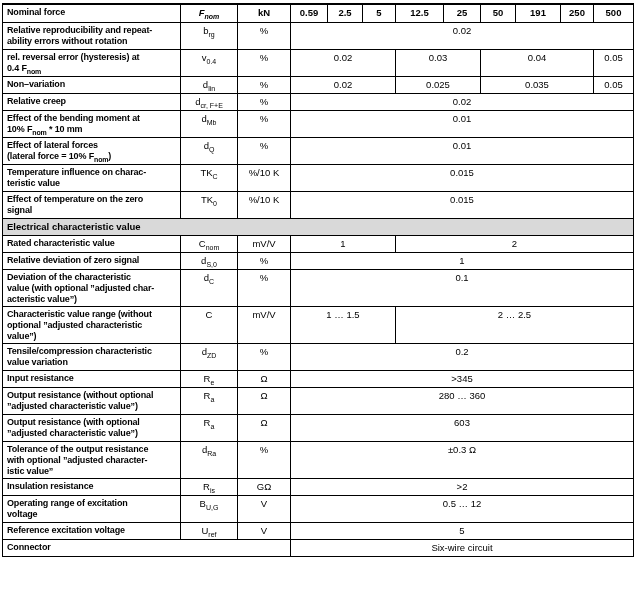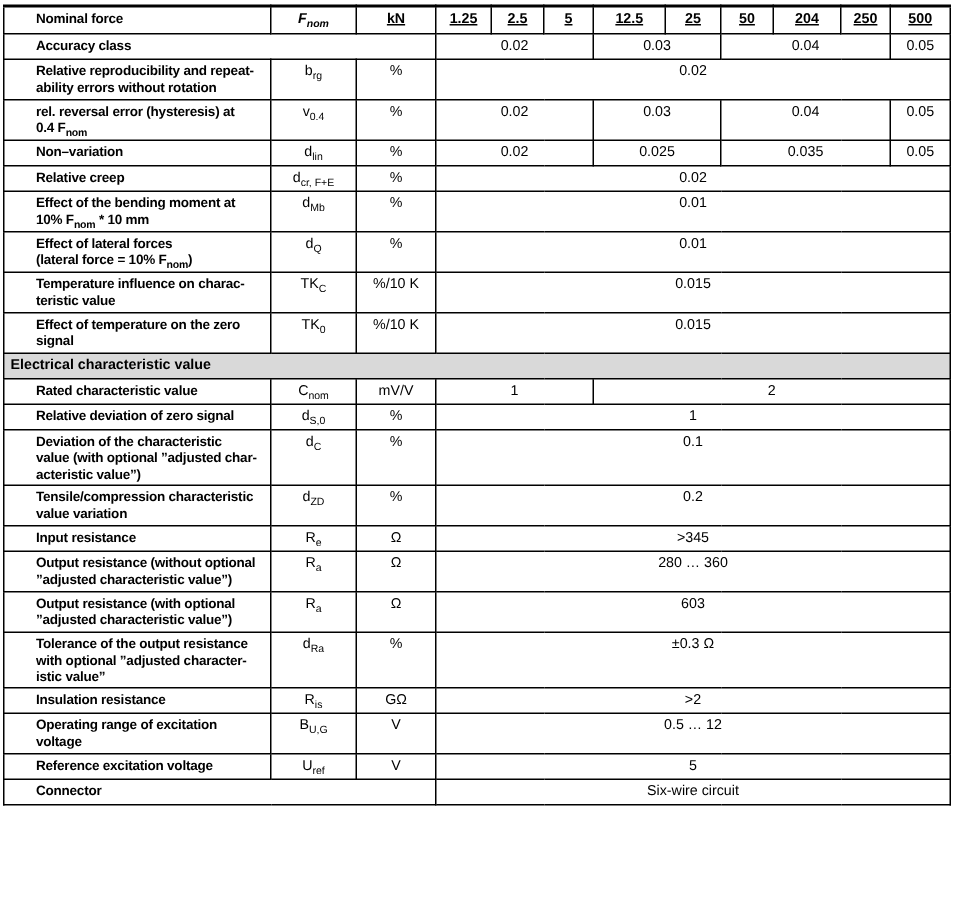--- a/index.html
+++ b/index.html
@@ -22,28 +22,28 @@
     color: var(--text, #000);
     font-size: 9.5px;
     line-height: 11px;
     vertical-align: top;
     padding: 2px 2px 1px 2px;
     overflow: hidden;
   }
   .label-cell {
     font-weight: bold;
     text-align: left;
-    padding-left: 21px;
+    padding-left: 4px;
     font-size: 9px;
     letter-spacing: -0.15px;
     white-space: nowrap;
   }
   .symbol-cell, .unit-cell, .value-cell { text-align: center; }
   .header-symbol { font-style: italic; font-weight: bold; }
-  .header-unit, .header-force { font-weight: bold; text-decoration: underline; }
+  .header-unit, .header-force { font-weight: bold; }
   .section-title {
     background: var(--section-bg, #d9d9d9);
     font-weight: bold;
     text-align: left;
     padding-left: 4px;
     white-space: nowrap;
   }
   sub { font-size: 7px; line-height: 0; }
 </style>
 </head>
@@ -62,39 +62,32 @@
       <col style="width:35px">
     <col style="width:45px">
       <col style="width:33px">
       <col style="width:40px">
   </colgroup>
   <thead>
     <tr style="height:18px">
       <td class="label-cell">Nominal force</td>
       <td class="symbol-cell header-symbol">F<sub>nom</sub></td>
       <td class="unit-cell header-unit">kN</td>
-      <td class="value-cell header-force">1.25</td>
+      <td class="value-cell header-force">0.59</td>
       <td class="value-cell header-force">2.5</td>
       <td class="value-cell header-force">5</td>
       <td class="value-cell header-force">12.5</td>
       <td class="value-cell header-force">25</td>
       <td class="value-cell header-force">50</td>
-      <td class="value-cell header-force">204</td>
+      <td class="value-cell header-force">191</td>
       <td class="value-cell header-force">250</td>
       <td class="value-cell header-force">500</td>
     </tr>
   </thead>
   <tbody>
-      <tr style="height: 17px;">
-        <td class="label-cell" colspan="3">Accuracy class</td>
-        <td class="value-cell" colspan="3">0.02</td>
-        <td class="value-cell" colspan="2">0.03</td>
-        <td class="value-cell" colspan="3">0.04</td>
-        <td class="value-cell" colspan="1">0.05</td>
-      </tr>
       <tr style="height: 27px;">
         <td class="label-cell" colspan="1">Relative reproducibility and repeat-<br>ability errors without rotation</td>
         <td class="symbol-cell">b<sub>rg</sub></td>
         <td class="unit-cell">%</td>
         <td class="value-cell" colspan="9">0.02</td>
       </tr>
       <tr style="height: 27px;">
         <td class="label-cell" colspan="1">rel. reversal error (hysteresis) at<br>0.4 F<sub>nom</sub></td>
         <td class="symbol-cell">v<sub>0.4</sub></td>
         <td class="unit-cell">%</td>
@@ -157,20 +150,27 @@
         <td class="symbol-cell">d<sub>S,0</sub></td>
         <td class="unit-cell">%</td>
         <td class="value-cell" colspan="9">1</td>
       </tr>
       <tr style="height: 36px;">
         <td class="label-cell" colspan="1">Deviation of the characteristic<br>value (with optional ”adjusted char-<br>acteristic value”)</td>
         <td class="symbol-cell">d<sub>C</sub></td>
         <td class="unit-cell">%</td>
         <td class="value-cell" colspan="9">0.1</td>
       </tr>
+      <tr style="height: 36px;">
+        <td class="label-cell" colspan="1">Characteristic value range (without<br>optional ”adjusted characteristic<br>value”)</td>
+        <td class="symbol-cell">C</td>
+        <td class="unit-cell">mV/V</td>
+        <td class="value-cell" colspan="3">1 … 1.5</td>
+        <td class="value-cell" colspan="6">2 … 2.5</td>
+      </tr>
       <tr style="height: 27px;">
         <td class="label-cell" colspan="1">Tensile/compression characteristic<br>value variation</td>
         <td class="symbol-cell">d<sub>ZD</sub></td>
         <td class="unit-cell">%</td>
         <td class="value-cell" colspan="9">0.2</td>
       </tr>
       <tr style="height: 17px;">
         <td class="label-cell" colspan="1">Input resistance</td>
         <td class="symbol-cell">R<sub>e</sub></td>
         <td class="unit-cell">Ω</td>

